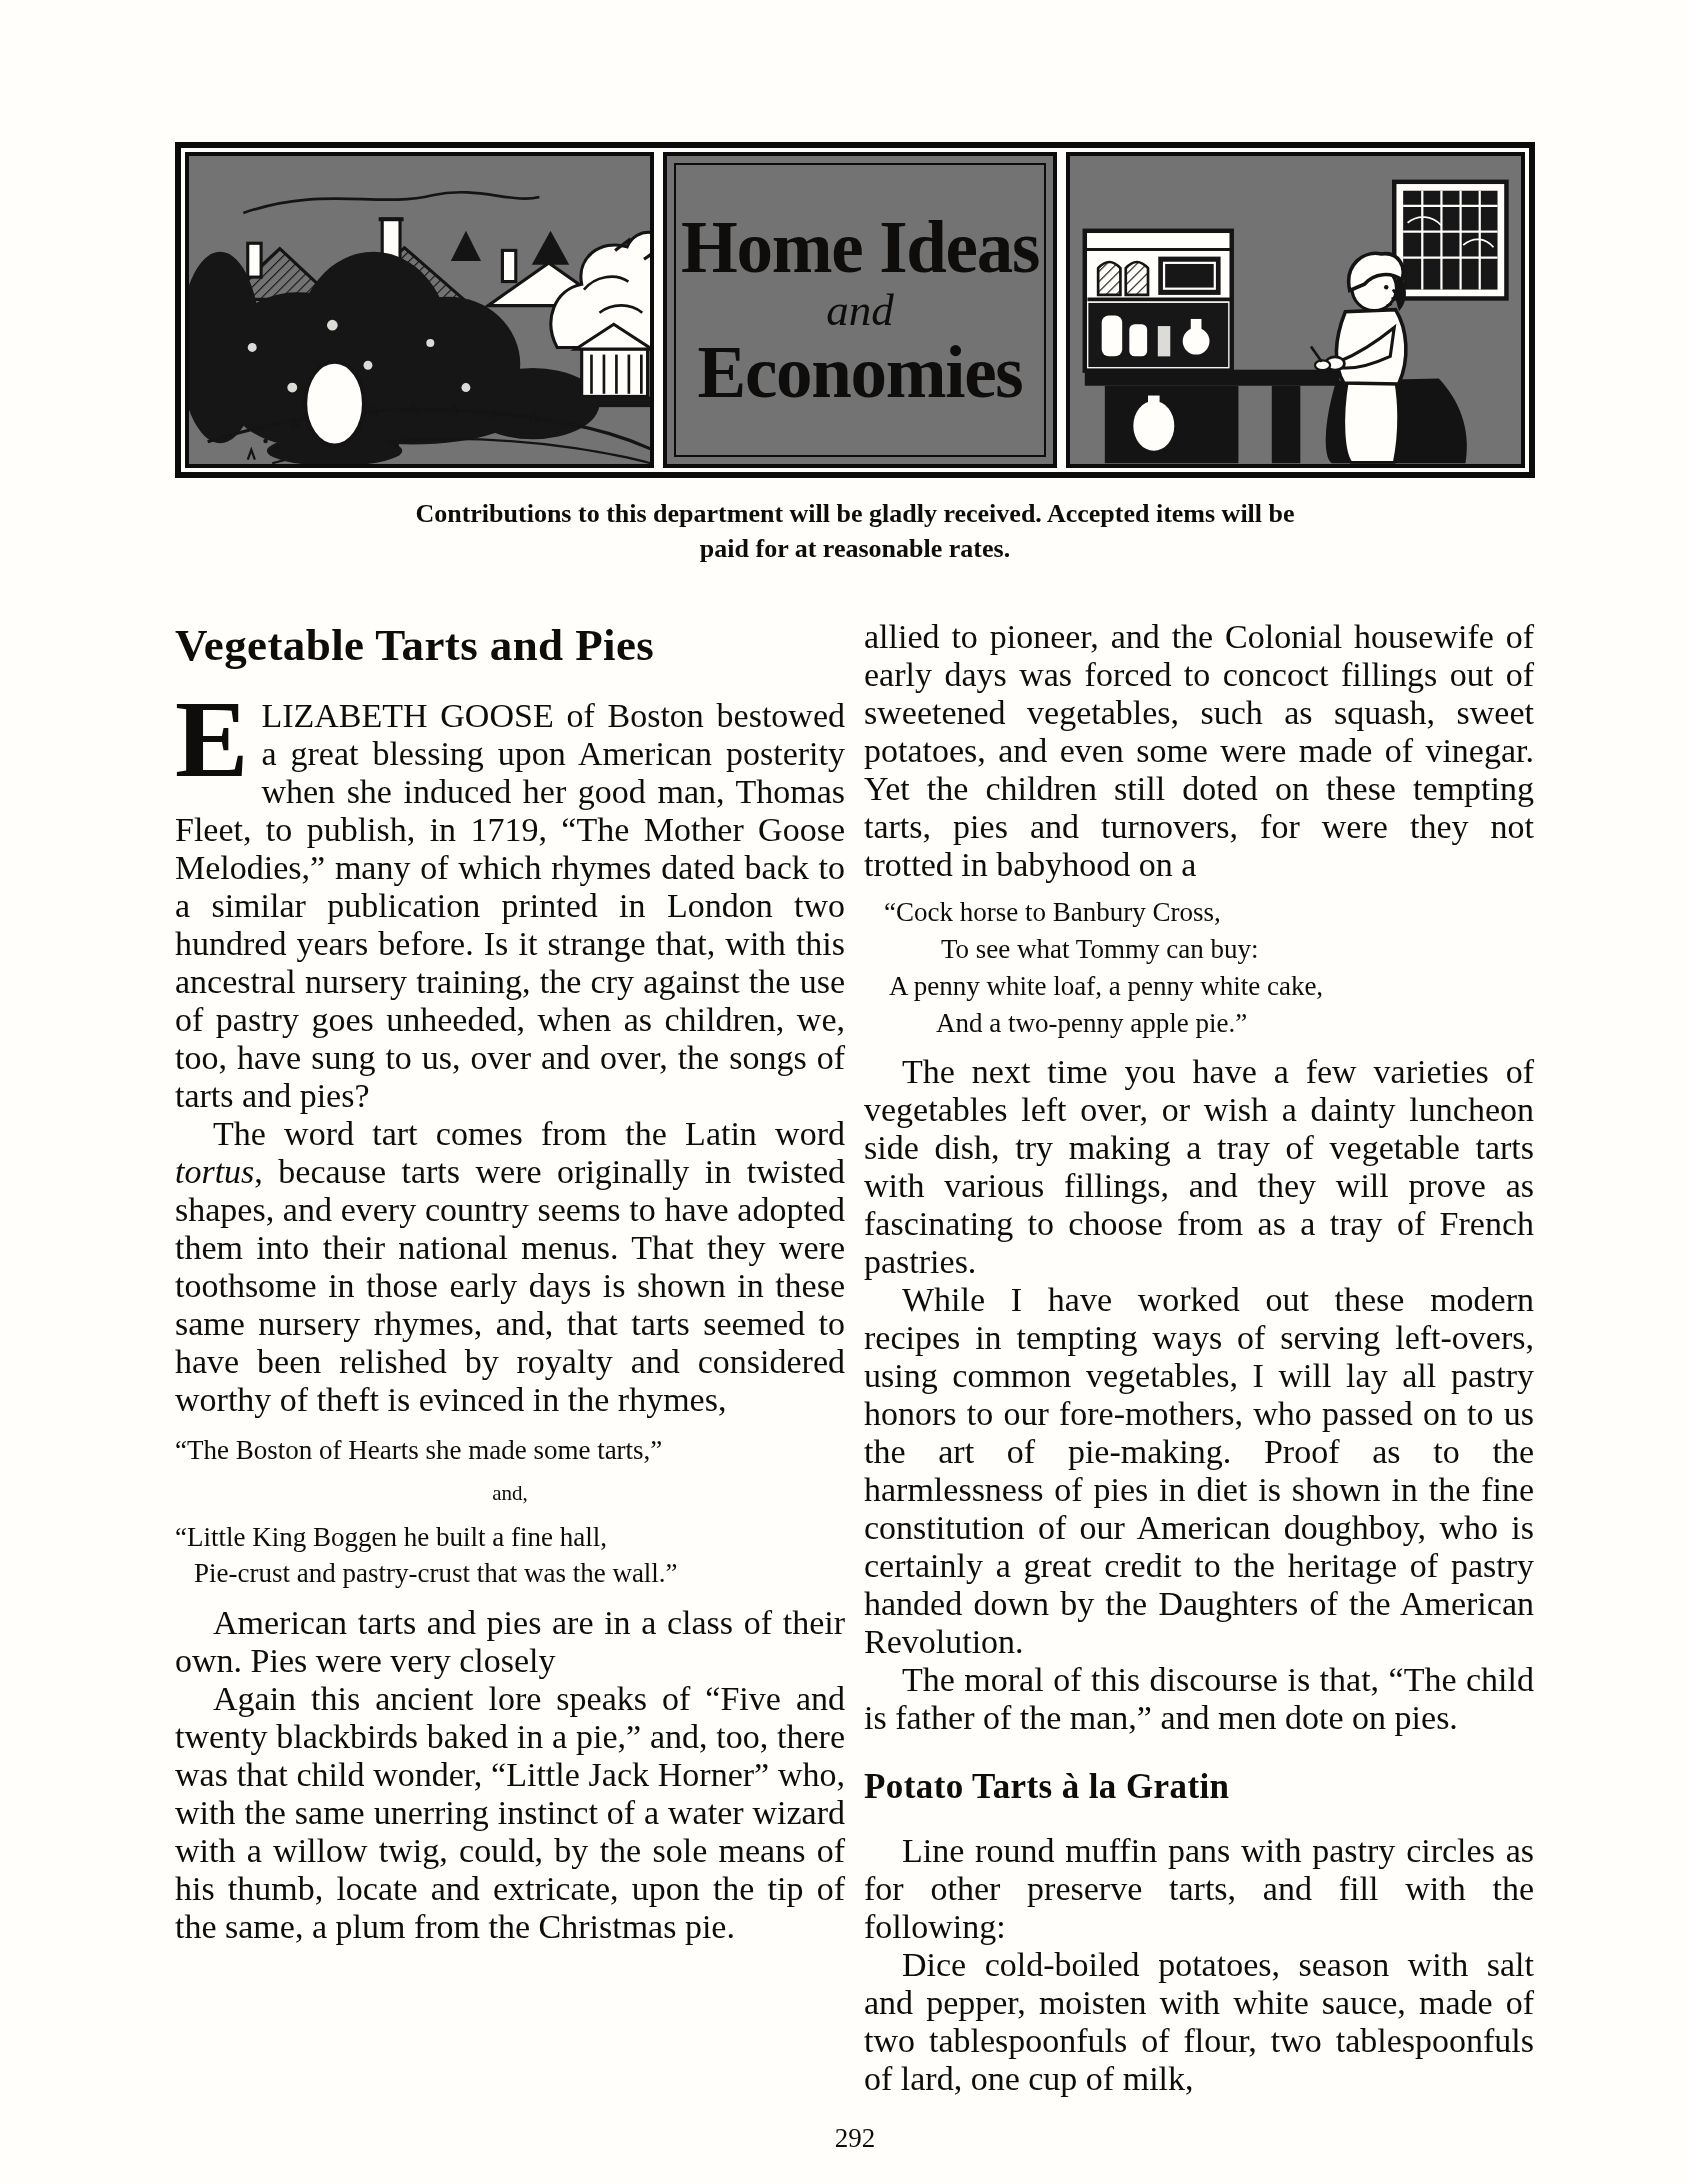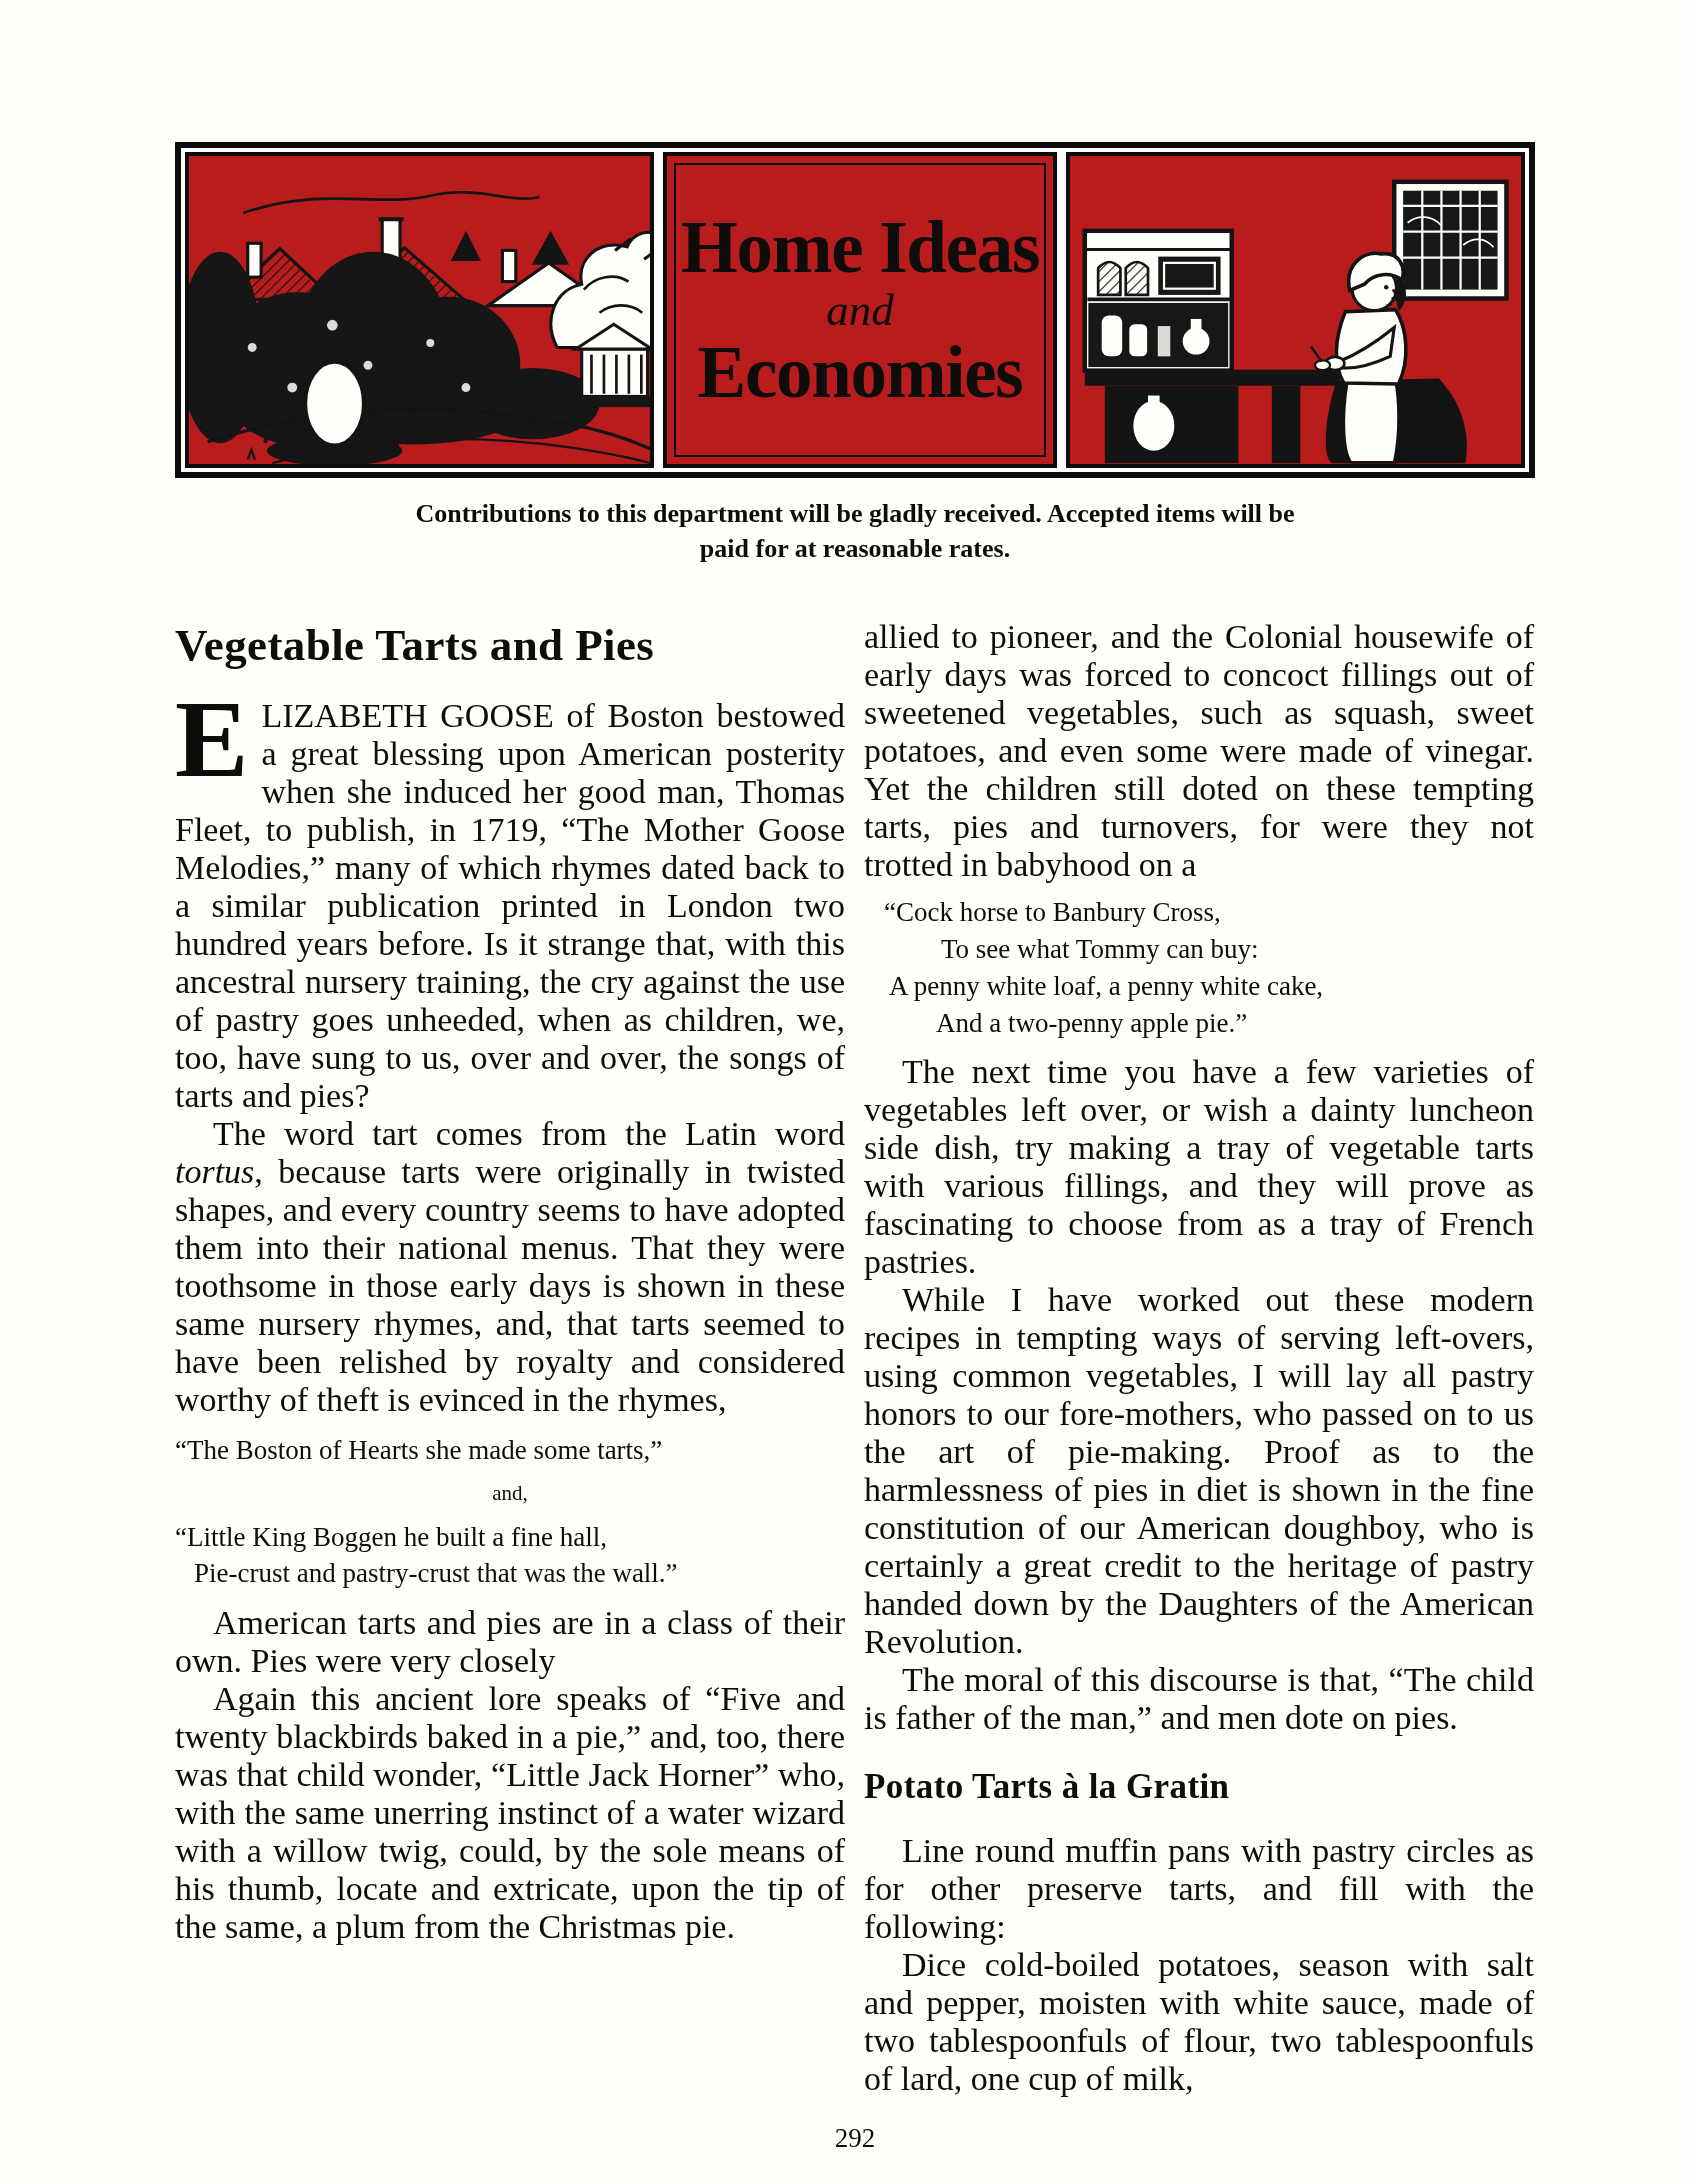--- a/index.html
+++ b/index.html
@@ -15,21 +15,21 @@
 
   
   .banner{
     margin-top:142px;
     height:336px;
     border:6.5px solid #0c0c0c;
     box-sizing:border-box;
     display:flex;
     background:#fffefa;
   }
-  .bpanel{border:4.4px solid #0c0c0c;margin:4.4px;box-sizing:border-box;overflow:hidden;background:#b91c1c;}
+  .bpanel{border:4.4px solid #0c0c0c;margin:4.4px;box-sizing:border-box;overflow:hidden;background:#737373;}
   .bpanel.left{flex:1.38;}
   .bpanel.center{flex:1.16;display:flex;}
   .bpanel.right{flex:1.35;}
   .center-inner{
     border:2.6px solid #0c0c0c;margin:7px;flex:1;
     display:flex;flex-direction:column;align-items:center;justify-content:center;
     gap:3.5px;
   }
   .banner-title{
     font-size:73px;font-weight:bold;letter-spacing:-1.3px;line-height:1.0;

